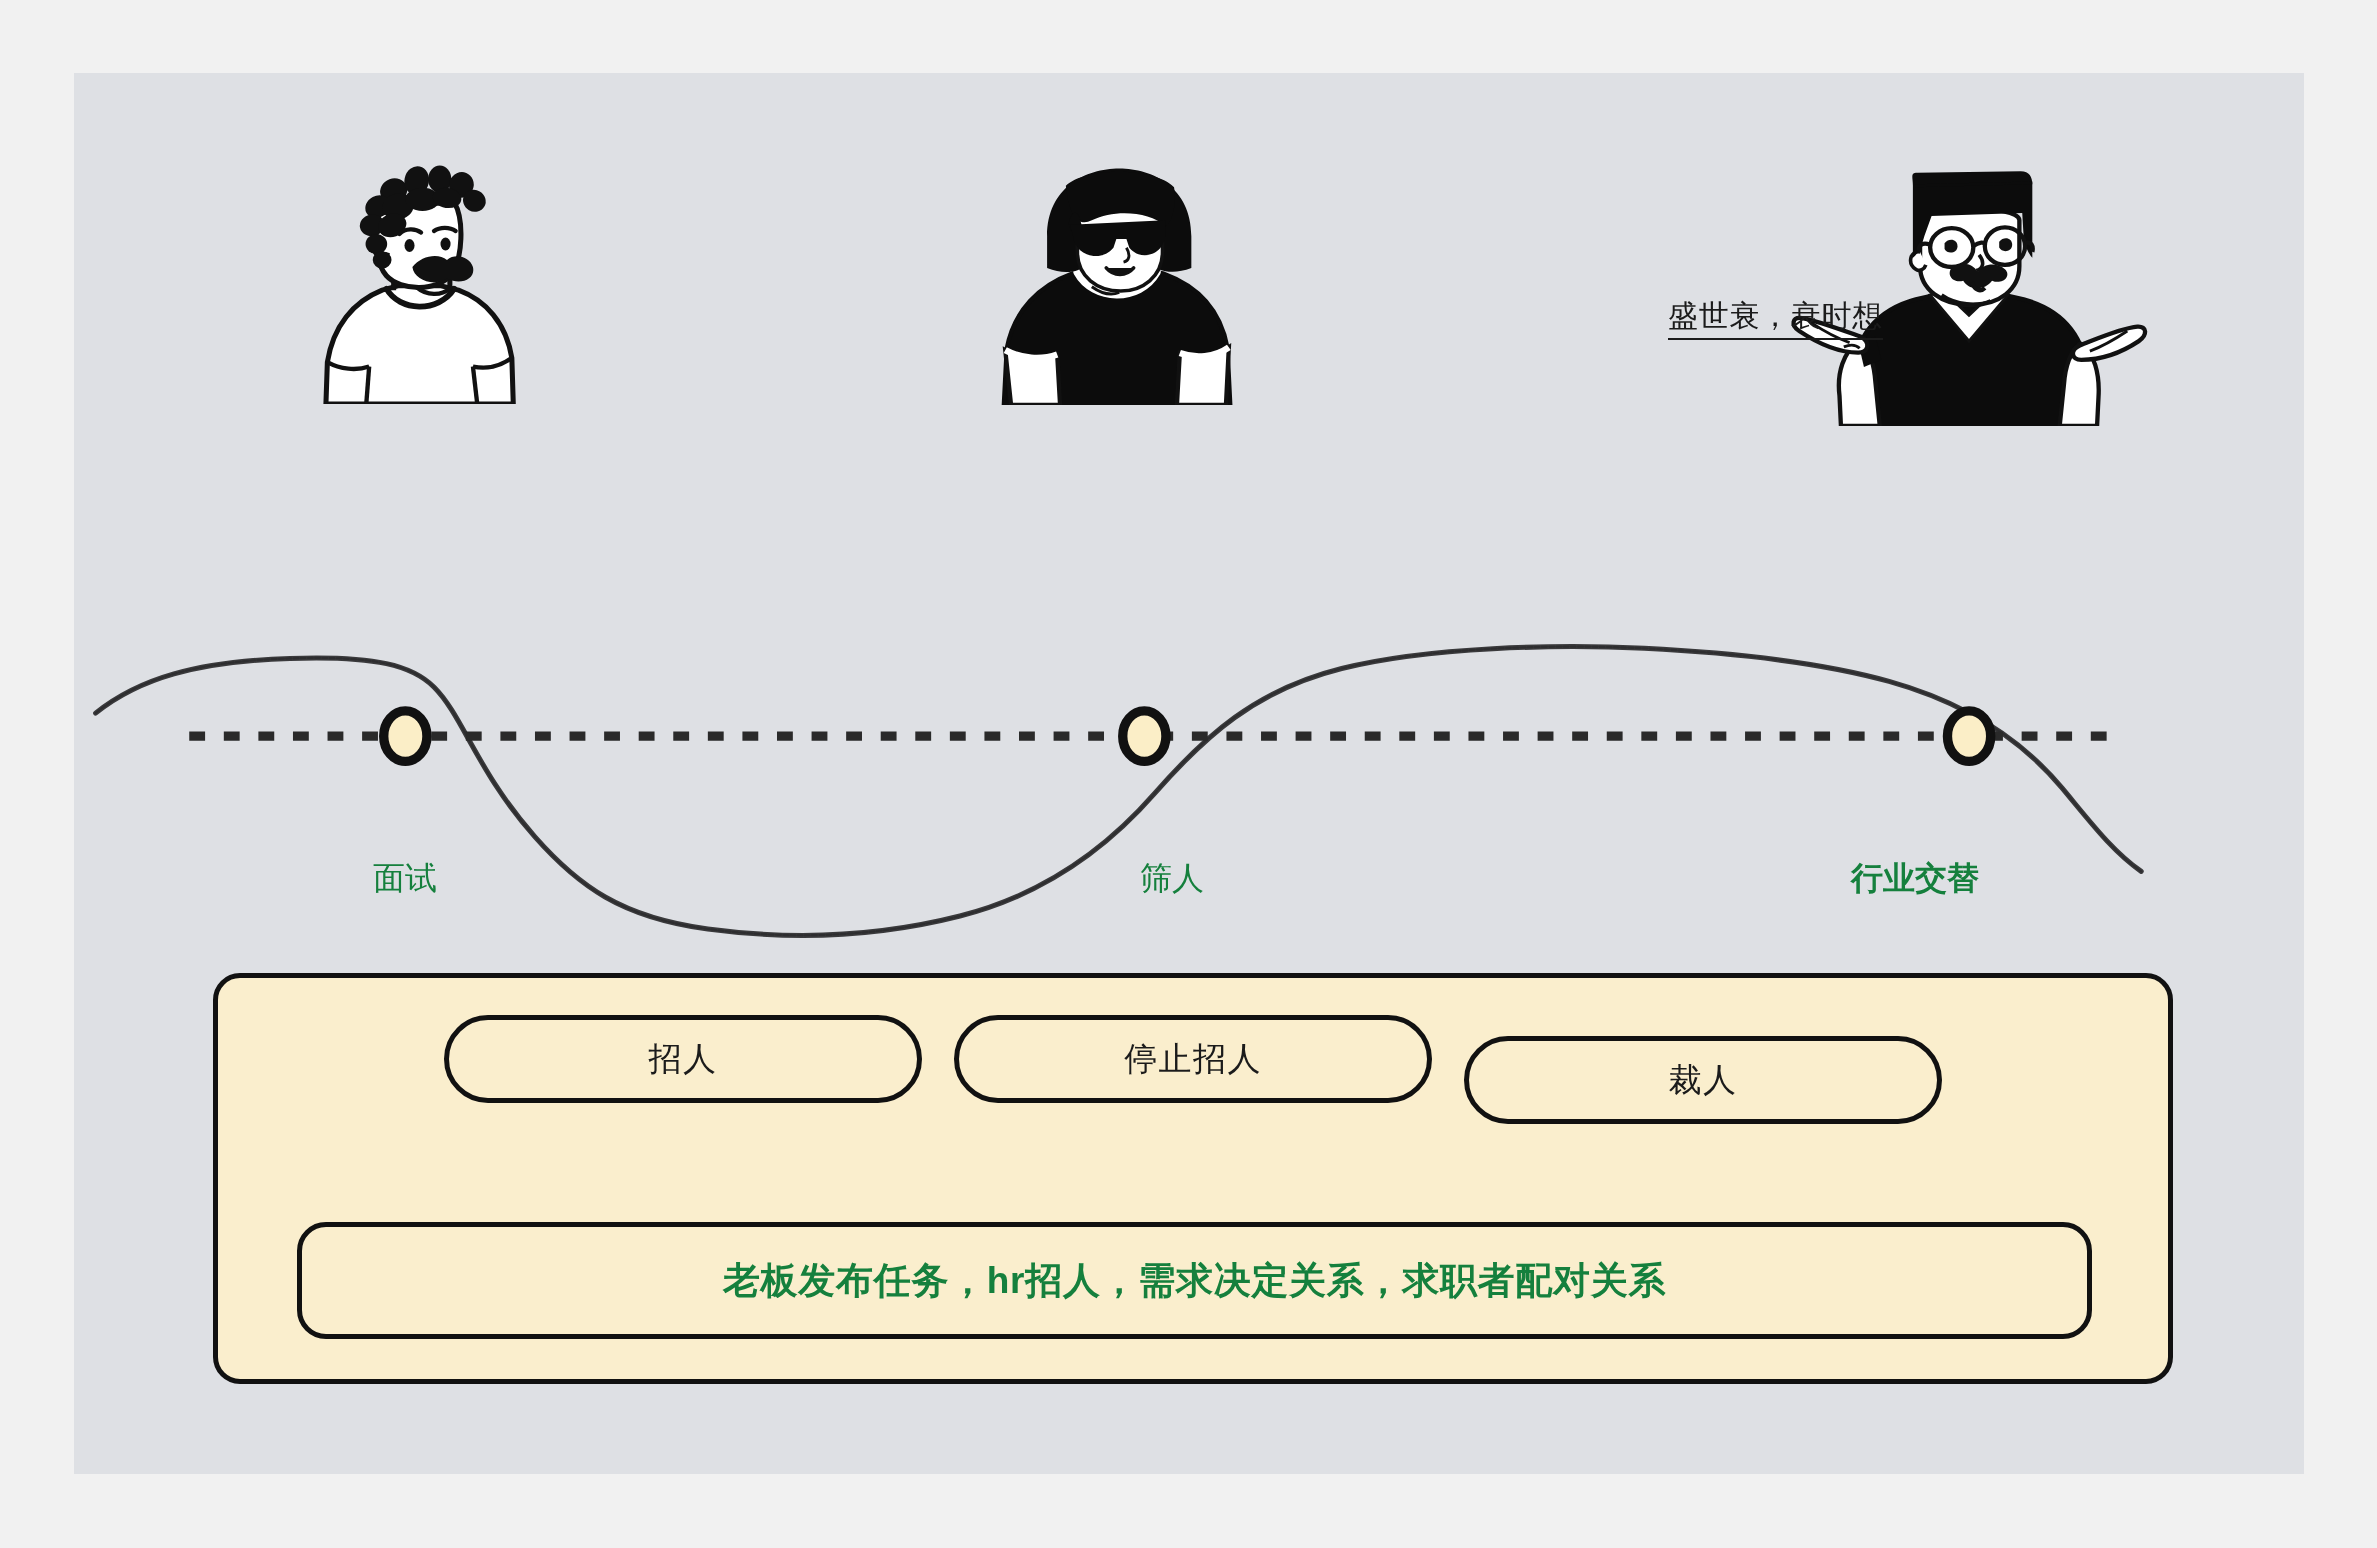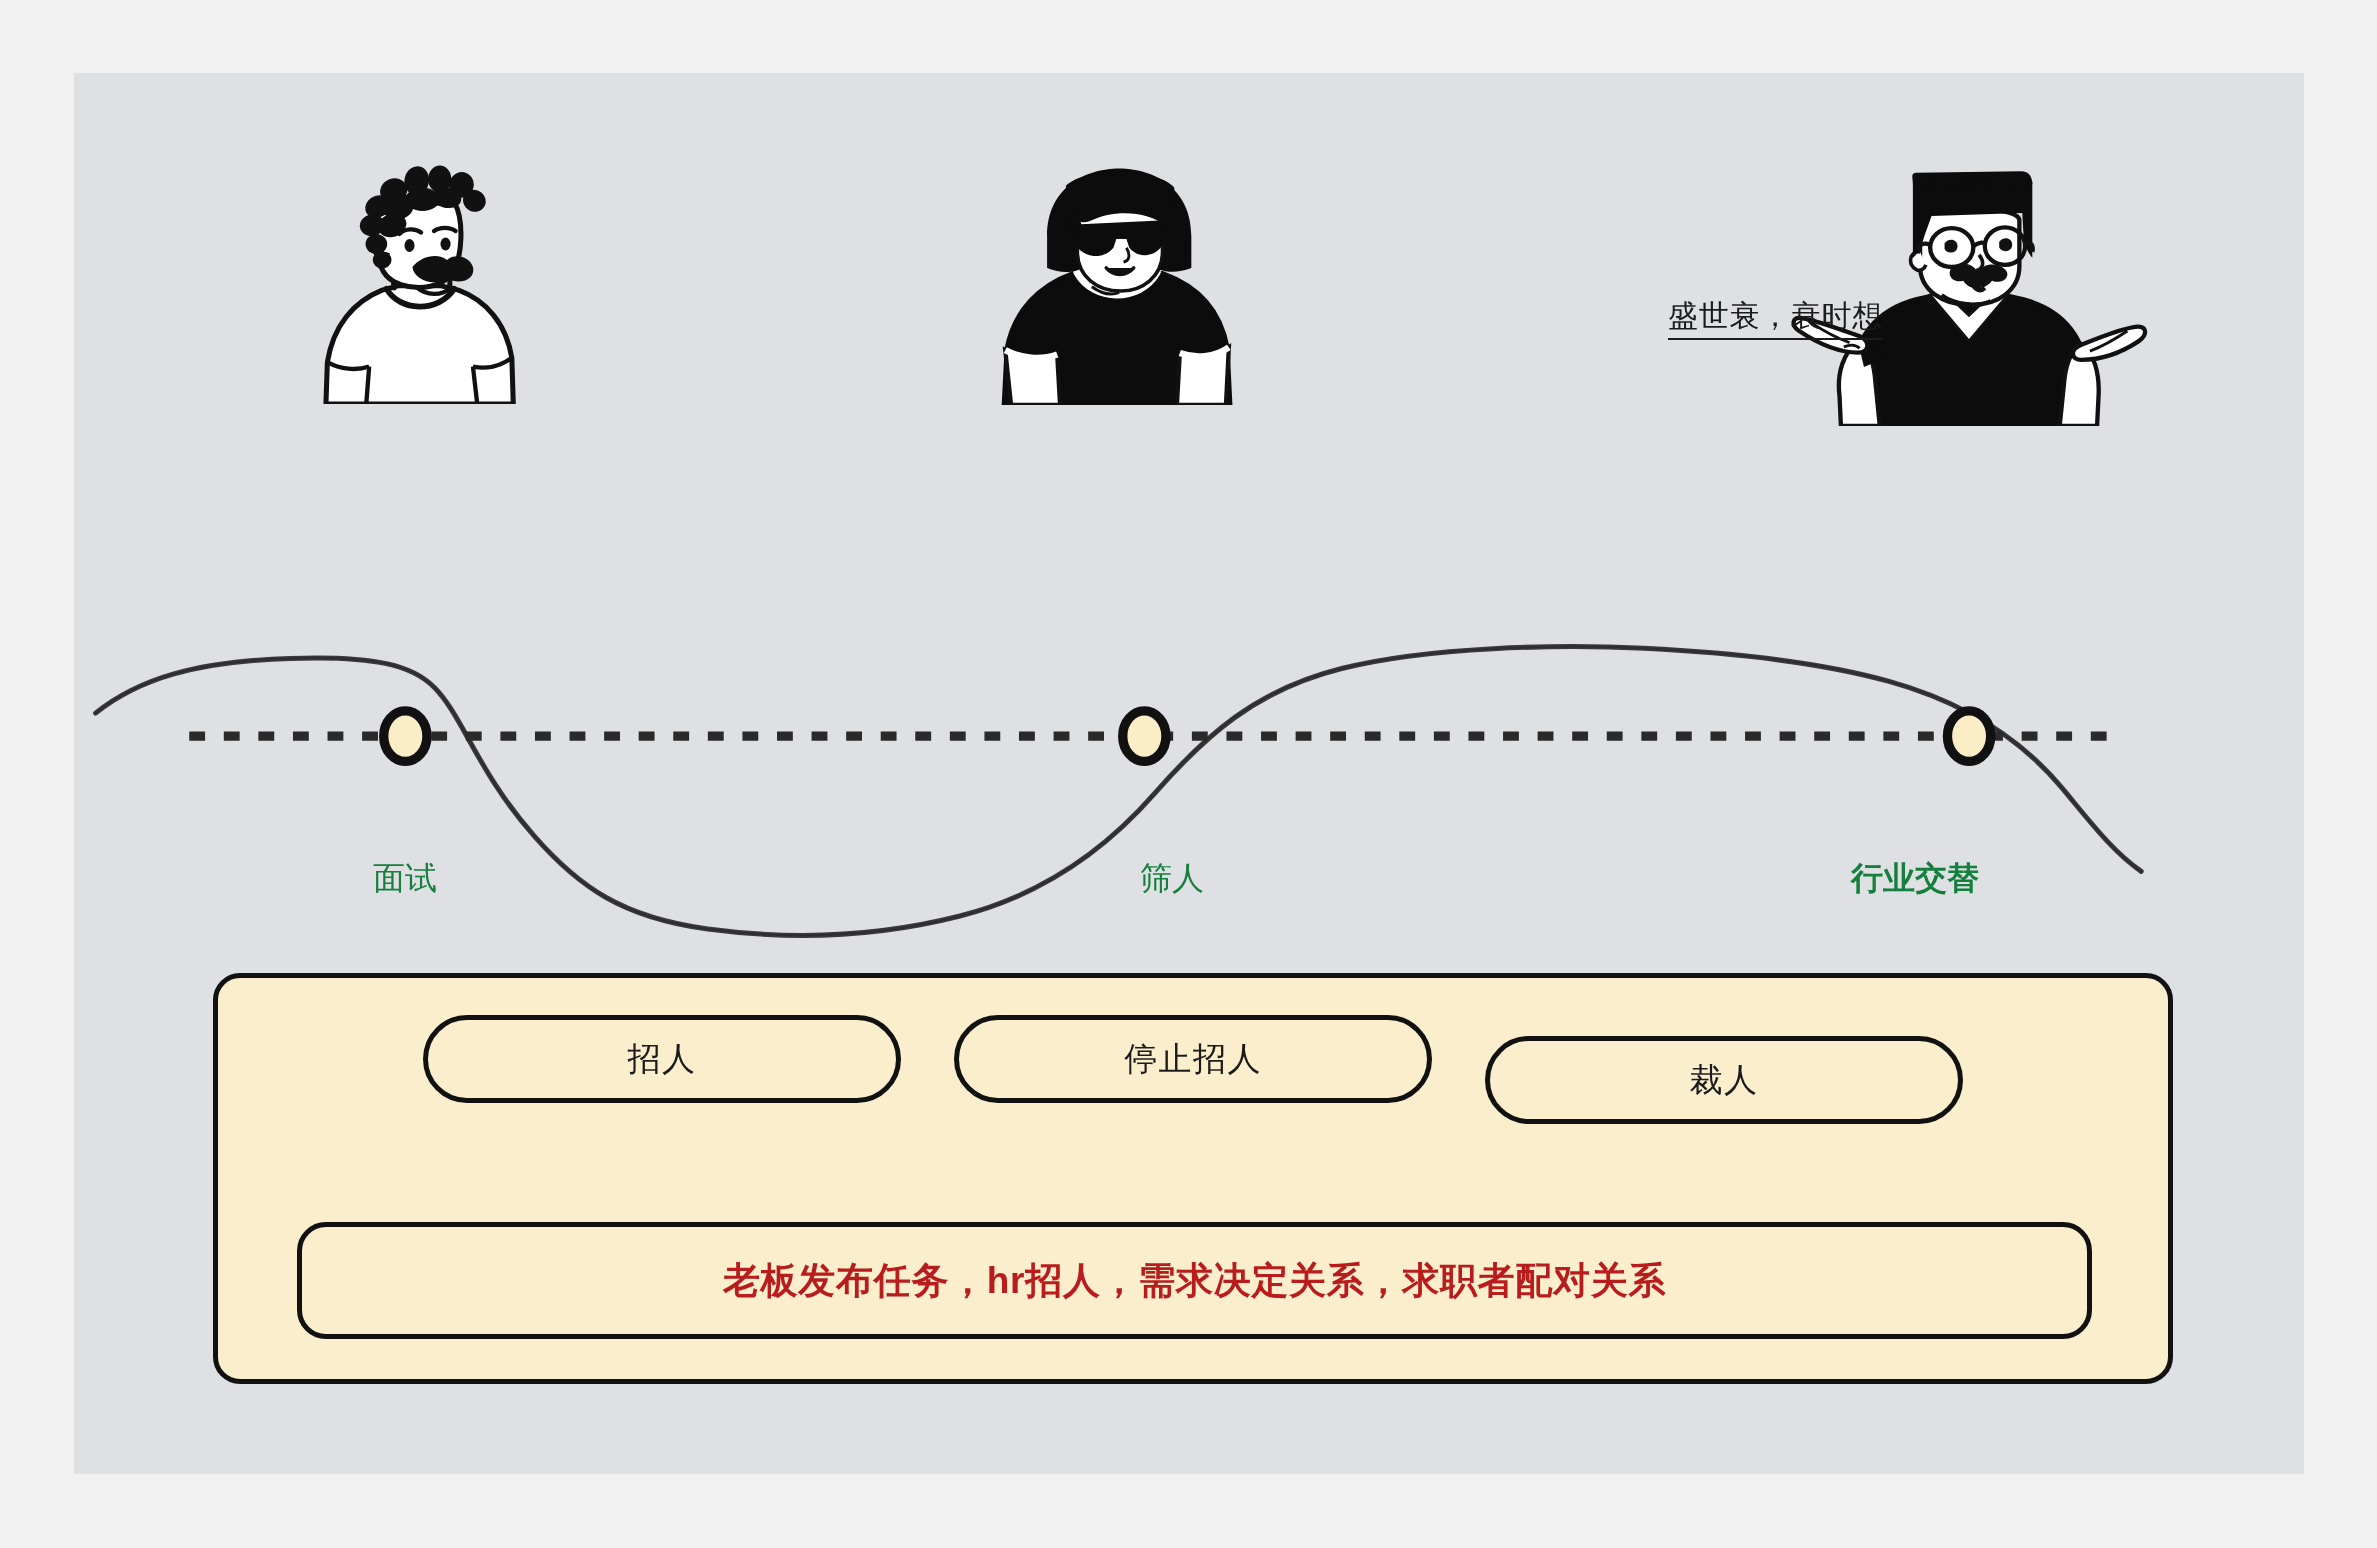--- a/index.html
+++ b/index.html
@@ -72,21 +72,21 @@
     border-radius:27px;
     box-sizing:border-box;
   }
 
   .pill-row{
     position:absolute;
     left:0;top:37px;
     width:100%;
     display:flex;
     justify-content:center;
-    gap:53px;
+    gap:32px;
   }
   .pill{
     background:#faeecd;
     border:5px solid #111;
     border-radius:720px;
     height:88px;
     display:flex;
     align-items:center;
     justify-content:center;
     font-size:33px;
@@ -104,21 +104,21 @@
     width:1795px;height:117px;
     background:#faeecd;
     border:5px solid #111;
     border-radius:29px;
     box-sizing:border-box;
     display:flex;
     align-items:center;
     justify-content:center;
     font-size:37px;
     font-weight:bold;
-    color:#b91c1c;
+    color:#15803d;
     letter-spacing:0.7px;
   }
 </style>
 </head>
 <body>
 
 <div id="root">
   <div class="canvas">
 
     <div class="figure" style="left:223px;top:86px;width:238px;height:245px;">

